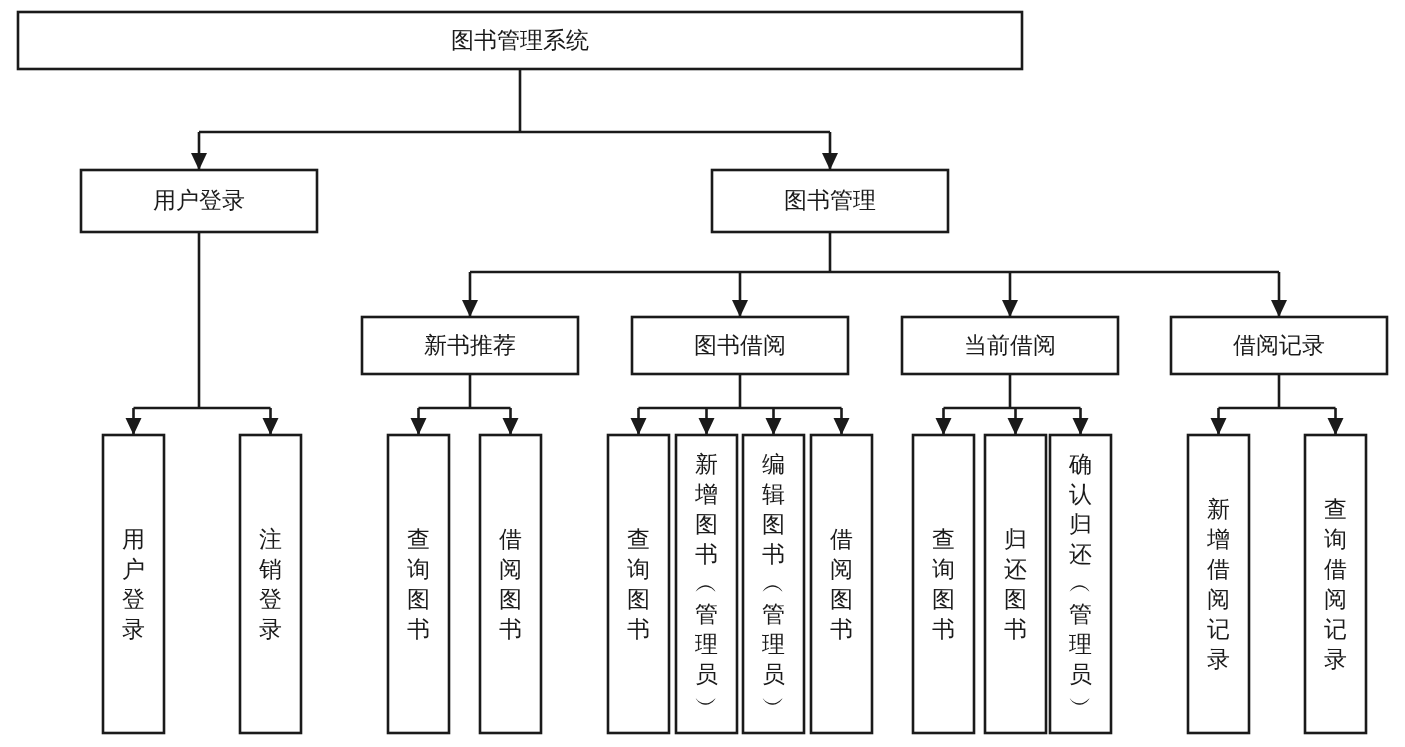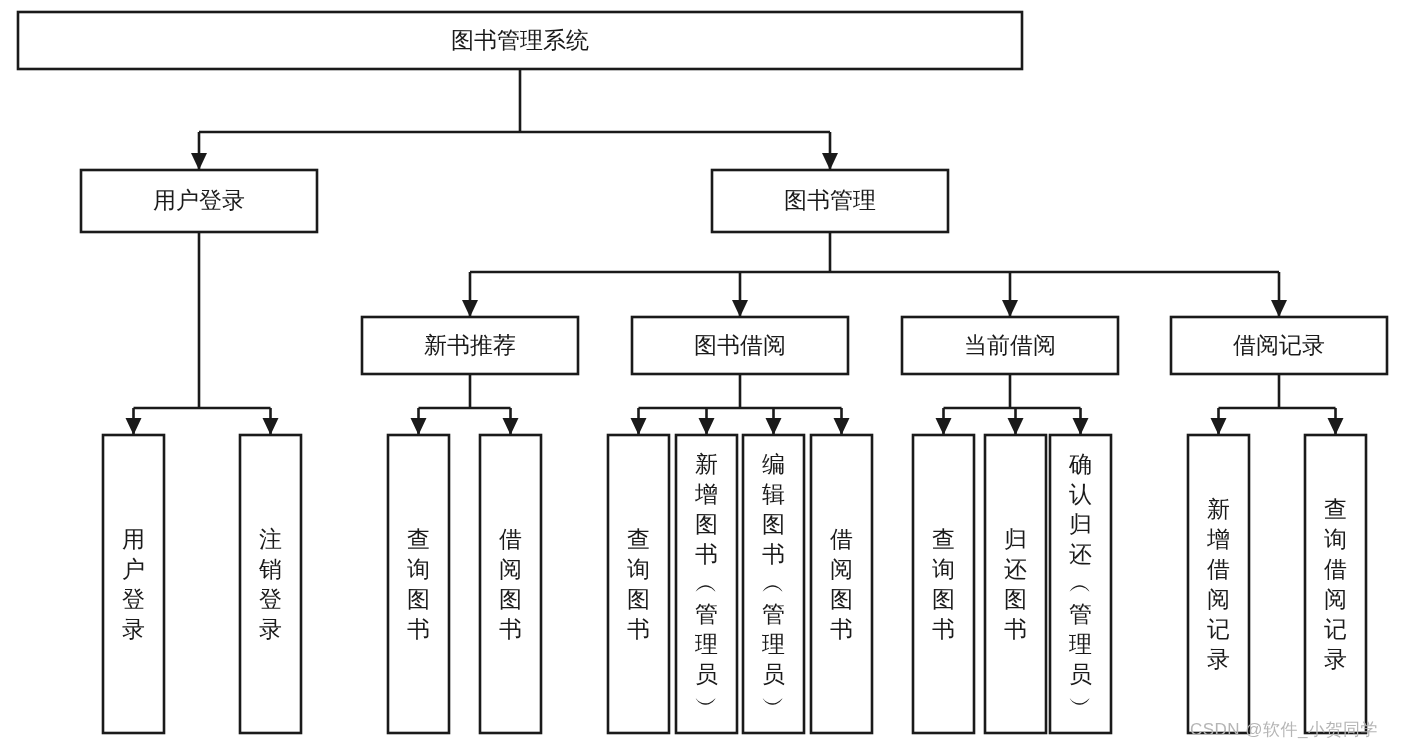--- a/index.html
+++ b/index.html
@@ -11,21 +11,20 @@
     width: 1405px;
     height: 747px;
     font-family: "Liberation Sans", "DejaVu Sans", sans-serif;
     overflow: hidden;
     position: relative;
   }
   #diagram-root {
     position: relative;
     width: 1358px;
     height: 747px;
-    padding-left: 32px;
   }
   svg.diagram-svg {
     position: absolute;
     top: 0;
     left: 0;
     width: 1405px;
     height: 747px;
     display: block;
   }
   .node-box {
@@ -202,14 +201,13 @@
         <g>
           <rect x="1188" y="435" width="61" height="298" class="node-box"></rect>
           <text x="1218.5" y="517.4" class="node-label-v"><tspan x="1218.5" dy="0">新</tspan><tspan x="1218.5" dy="30">增</tspan><tspan x="1218.5" dy="30">借</tspan><tspan x="1218.5" dy="30">阅</tspan><tspan x="1218.5" dy="30">记</tspan><tspan x="1218.5" dy="30">录</tspan></text>
         </g>
         <g>
           <rect x="1305" y="435" width="61" height="298" class="node-box"></rect>
           <text x="1335.5" y="517.4" class="node-label-v"><tspan x="1335.5" dy="0">查</tspan><tspan x="1335.5" dy="30">询</tspan><tspan x="1335.5" dy="30">借</tspan><tspan x="1335.5" dy="30">阅</tspan><tspan x="1335.5" dy="30">记</tspan><tspan x="1335.5" dy="30">录</tspan></text>
         </g>
       </g>
   </svg>
-  <div class="watermark-text">CSDN @软件_小贺同学</div>
 </div>
 
 </body></html>

